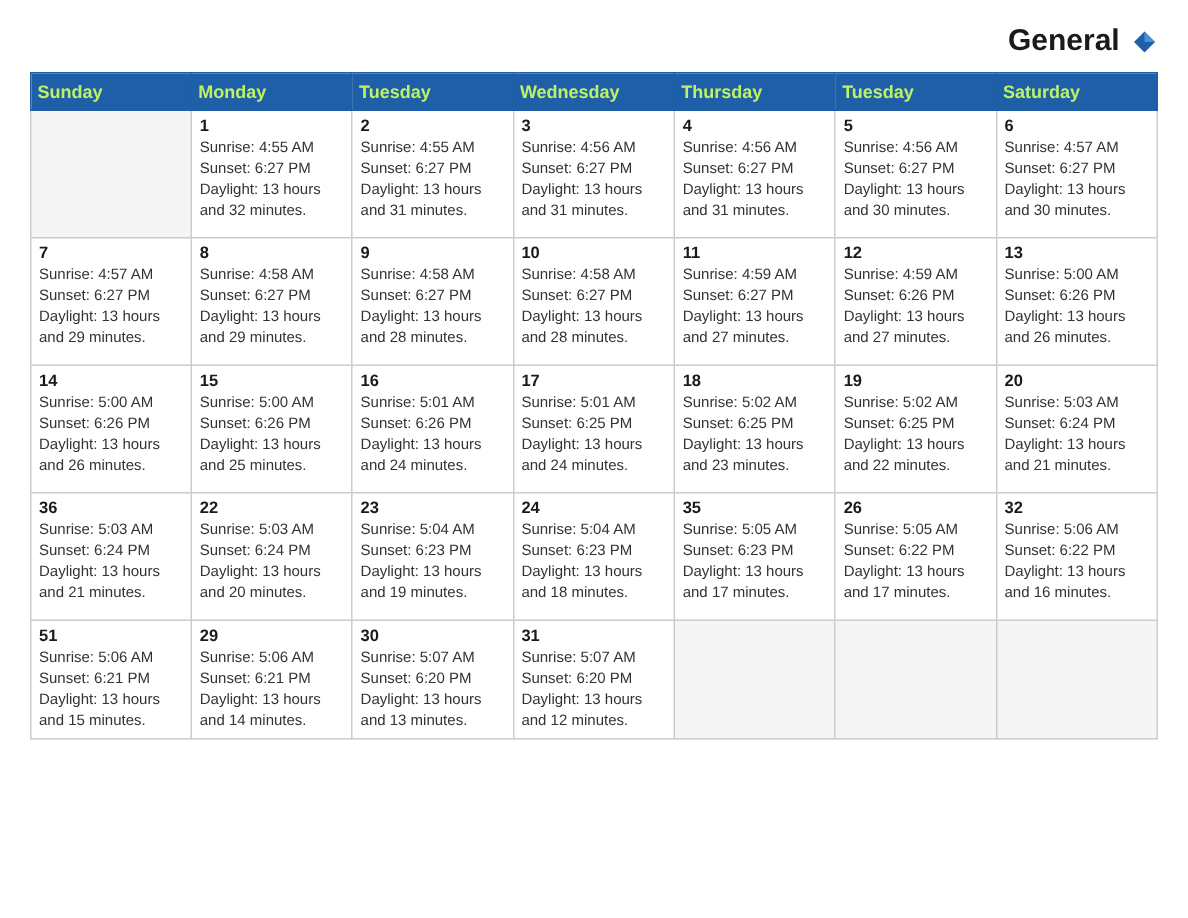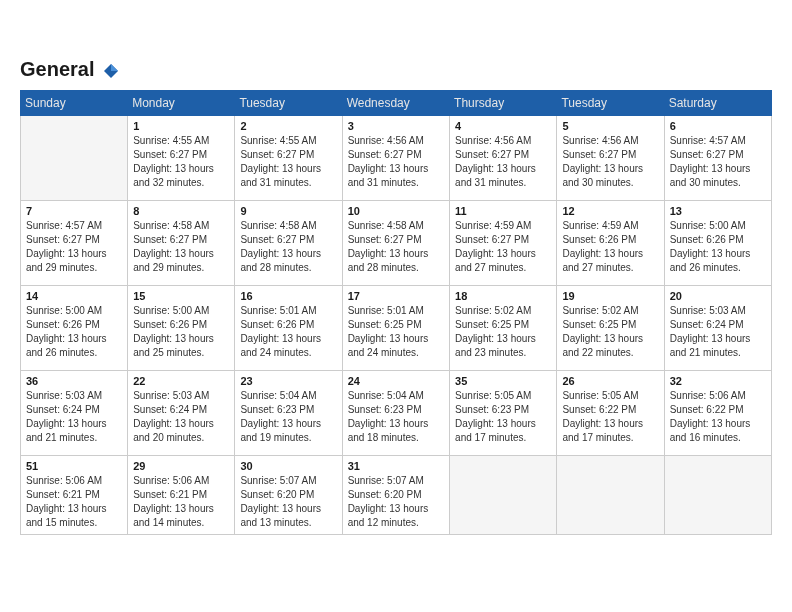--- a/index.html
+++ b/index.html
@@ -11,24 +11,23 @@
       overflow: hidden;
     }
     .page {
       width: 792px;
       height: 612px;
       background: #fff;
       padding: 16px 20px 10px 20px;
     }
     .header {
       display: flex;
-      justify-content: flex-start;
+      justify-content: flex-end;
       align-items: flex-start;
       margin-bottom: 10px;
-      margin-top: 42px;
     }
     .logo {
       display: flex;
       flex-direction: column;
       align-items: flex-start;
     }
     .logo-wrapper {
       display: flex;
       align-items: center;
       gap: 2px;
@@ -47,25 +46,25 @@
       color: #333;
       margin-top: 2px;
     }
     .calendar {
       width: 100%;
       border-collapse: collapse;
       font-size: 10px;
     }
     .calendar th {
       background: #1e5fa8;
-      color: #e5e5e5;
+      color: #bef264;
       padding: 5px 4px;
       text-align: left;
       font-size: 12px;
-      font-weight: normal;
+      font-weight: bold;
       border: 1px solid #1e5fa8;
     }
     .calendar td {
       border: 1px solid #ccc;
       vertical-align: top;
       padding: 4px 5px;
       width: 108px;
       min-height: 80px;
       height: 85px;
     }

